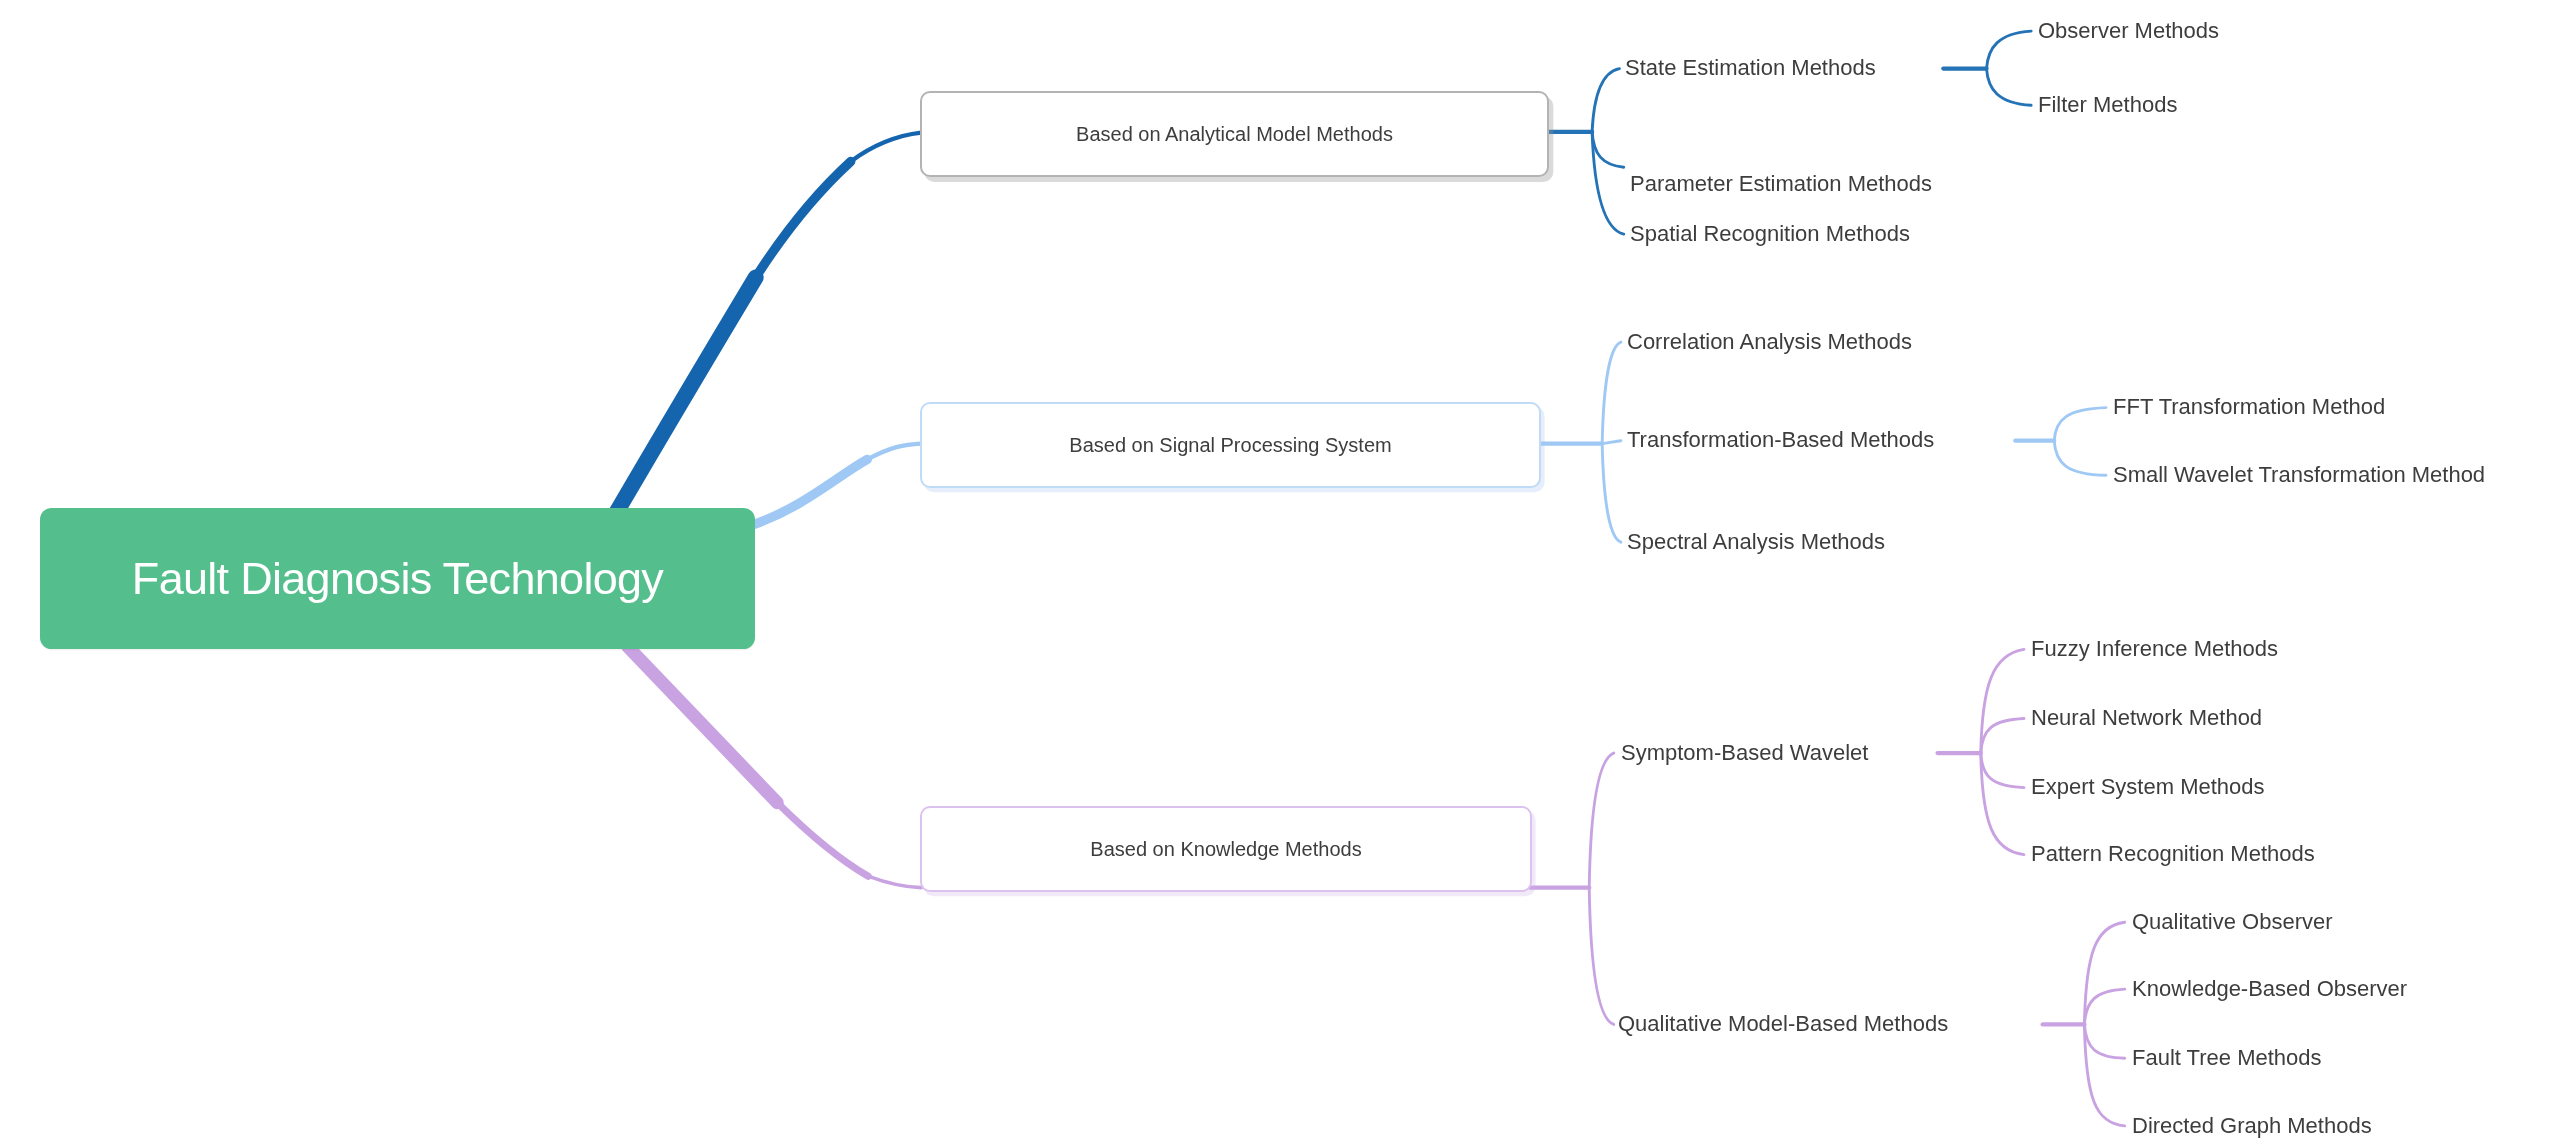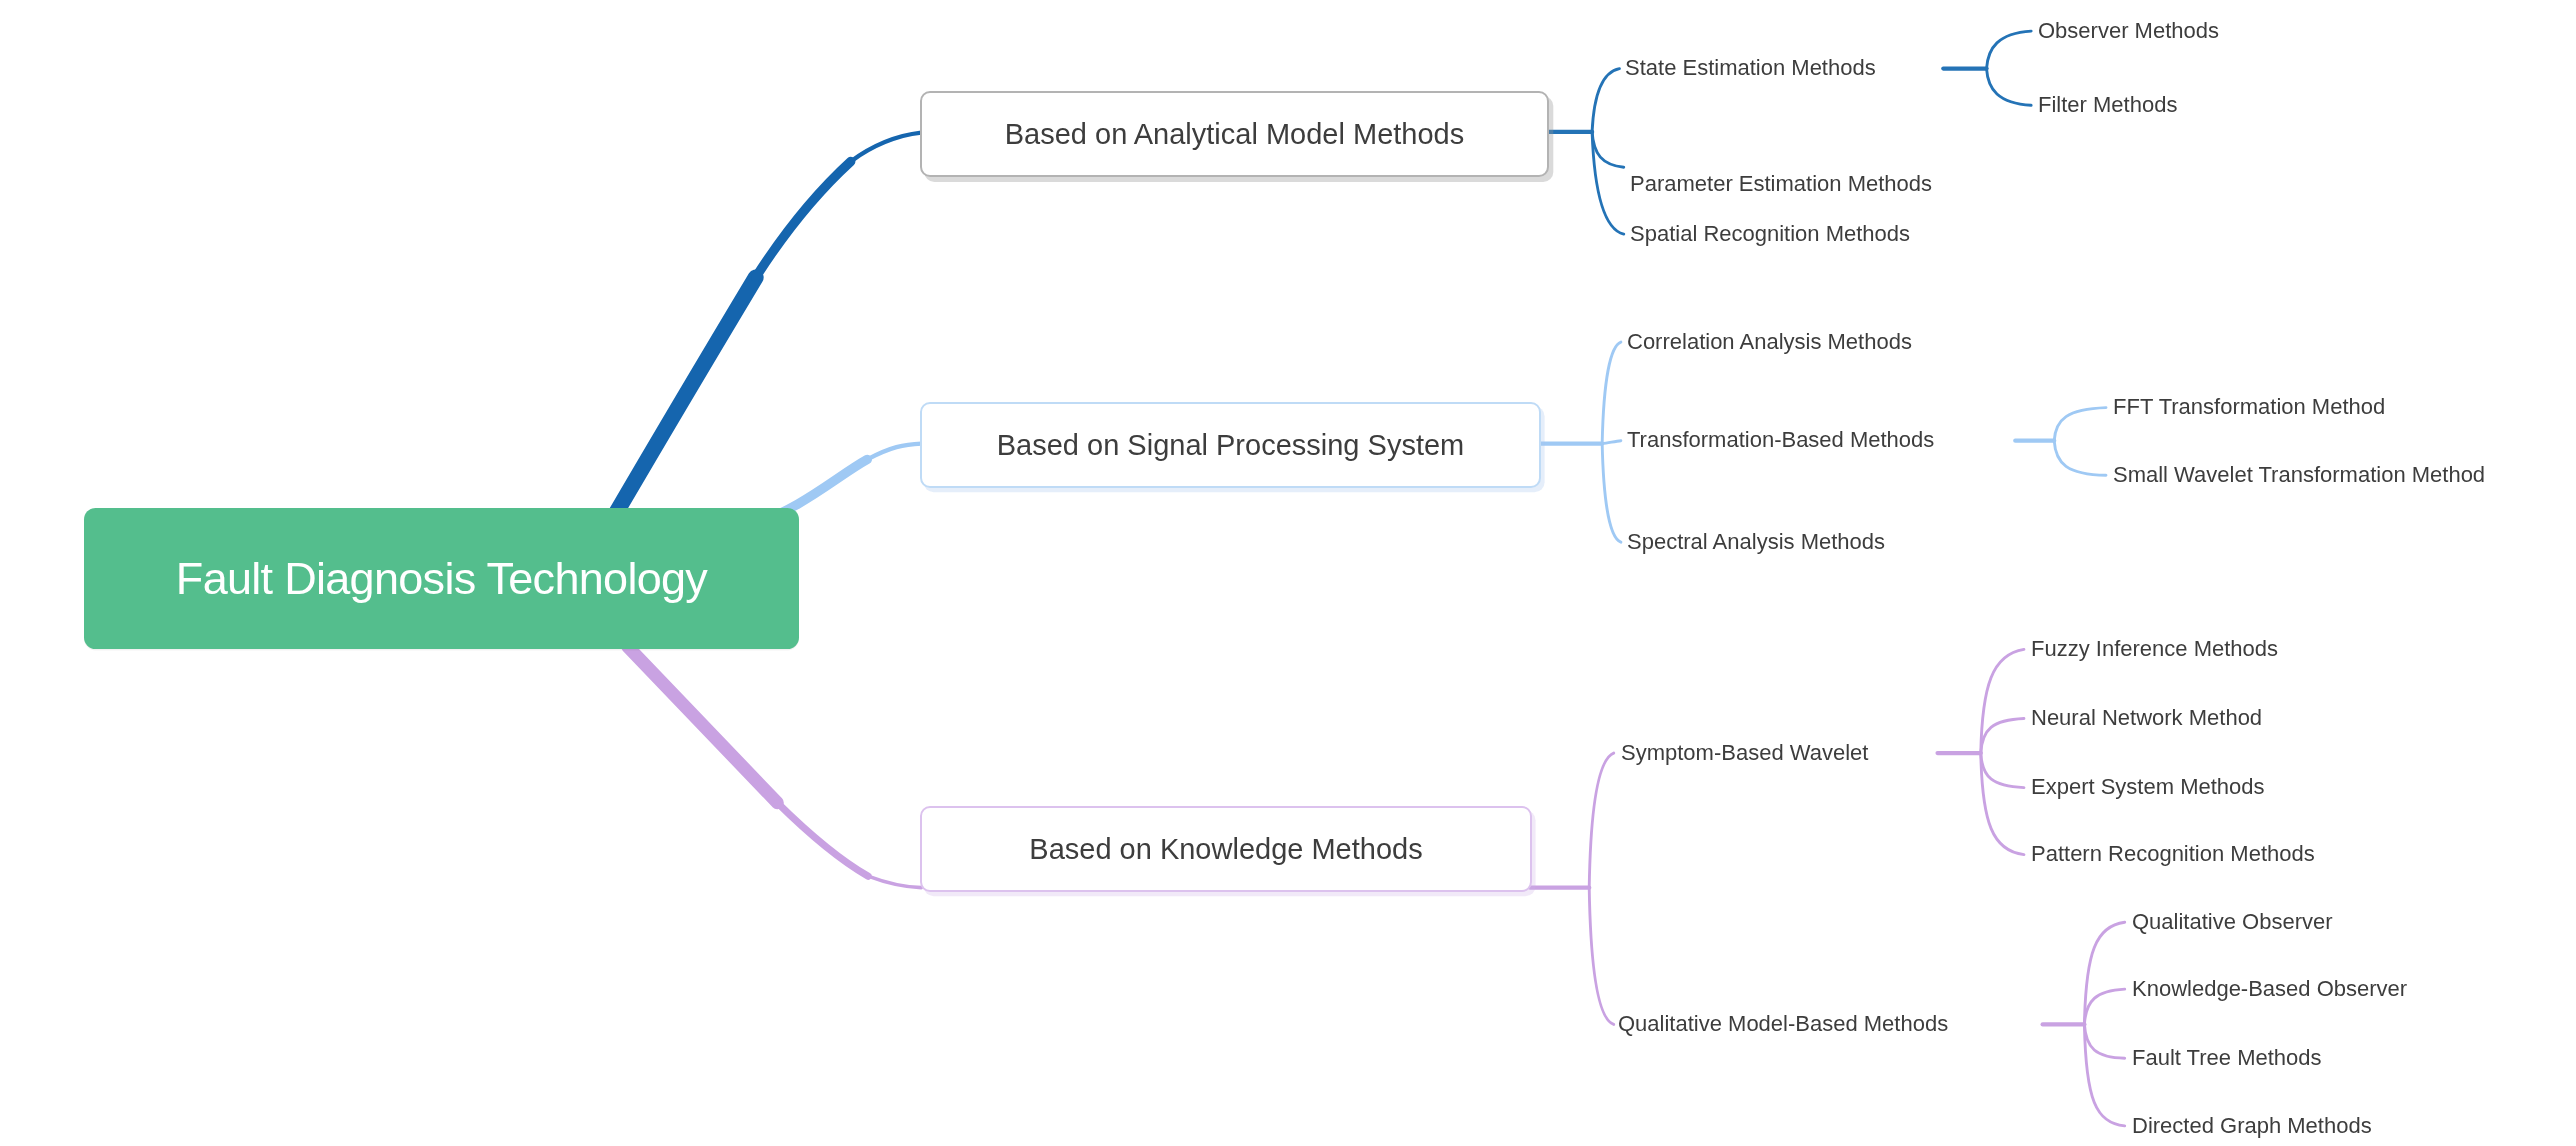--- a/index.html
+++ b/index.html
@@ -14,24 +14,24 @@
   svg.connector-layer{position:absolute;left:0;top:0;width:2576px;height:1147px;}
   svg.connector-layer path{fill:none;stroke-linecap:round;stroke-linejoin:round;}
   .s-b1{stroke:var(--b1-line);}
   .s-b1sub{stroke:var(--b1-sub);}
   .s-b2{stroke:var(--b2-line);}
   .s-b3{stroke:var(--b3-line);}
 
   .root-node{position:absolute;left:40px;top:508px;width:715px;height:141px;
     background:var(--root-bg);border-radius:11.5px;display:flex;align-items:center;
     justify-content:center;color:var(--root-text);font-size:45px;letter-spacing:-0.7px;
-    white-space:nowrap;box-shadow:0 1.4px 0 rgba(0,0,0,0.05);margin-left:44px;}
+    white-space:nowrap;box-shadow:0 1.4px 0 rgba(0,0,0,0.05);}
   .branch-box{position:absolute;left:920px;height:82px;background:#FFFFFF;
     border:2.2px solid;border-radius:10px;display:flex;align-items:center;
-    justify-content:center;color:var(--text);font-size:29px;white-space:nowrap;}
+    justify-content:center;color:var(--text);font-size:20px;white-space:nowrap;}
   .branch-box-1{top:91px;width:625px;border-color:var(--b1-border);
     box-shadow:4.3px 5px 0 rgba(150,150,150,0.35);}
   .branch-box-2{top:402px;width:617px;border-color:var(--b2-border);
     box-shadow:3.6px 4.3px 0 rgba(170,200,238,0.30);}
   .branch-box-3{top:806px;width:608px;border-color:var(--b3-border);
     box-shadow:3.6px 4.3px 0 rgba(205,175,230,0.28);}
 
   .leaf{position:absolute;transform:translateY(-50%);color:var(--text);
     font-size:22px;white-space:nowrap;}
 </style>

